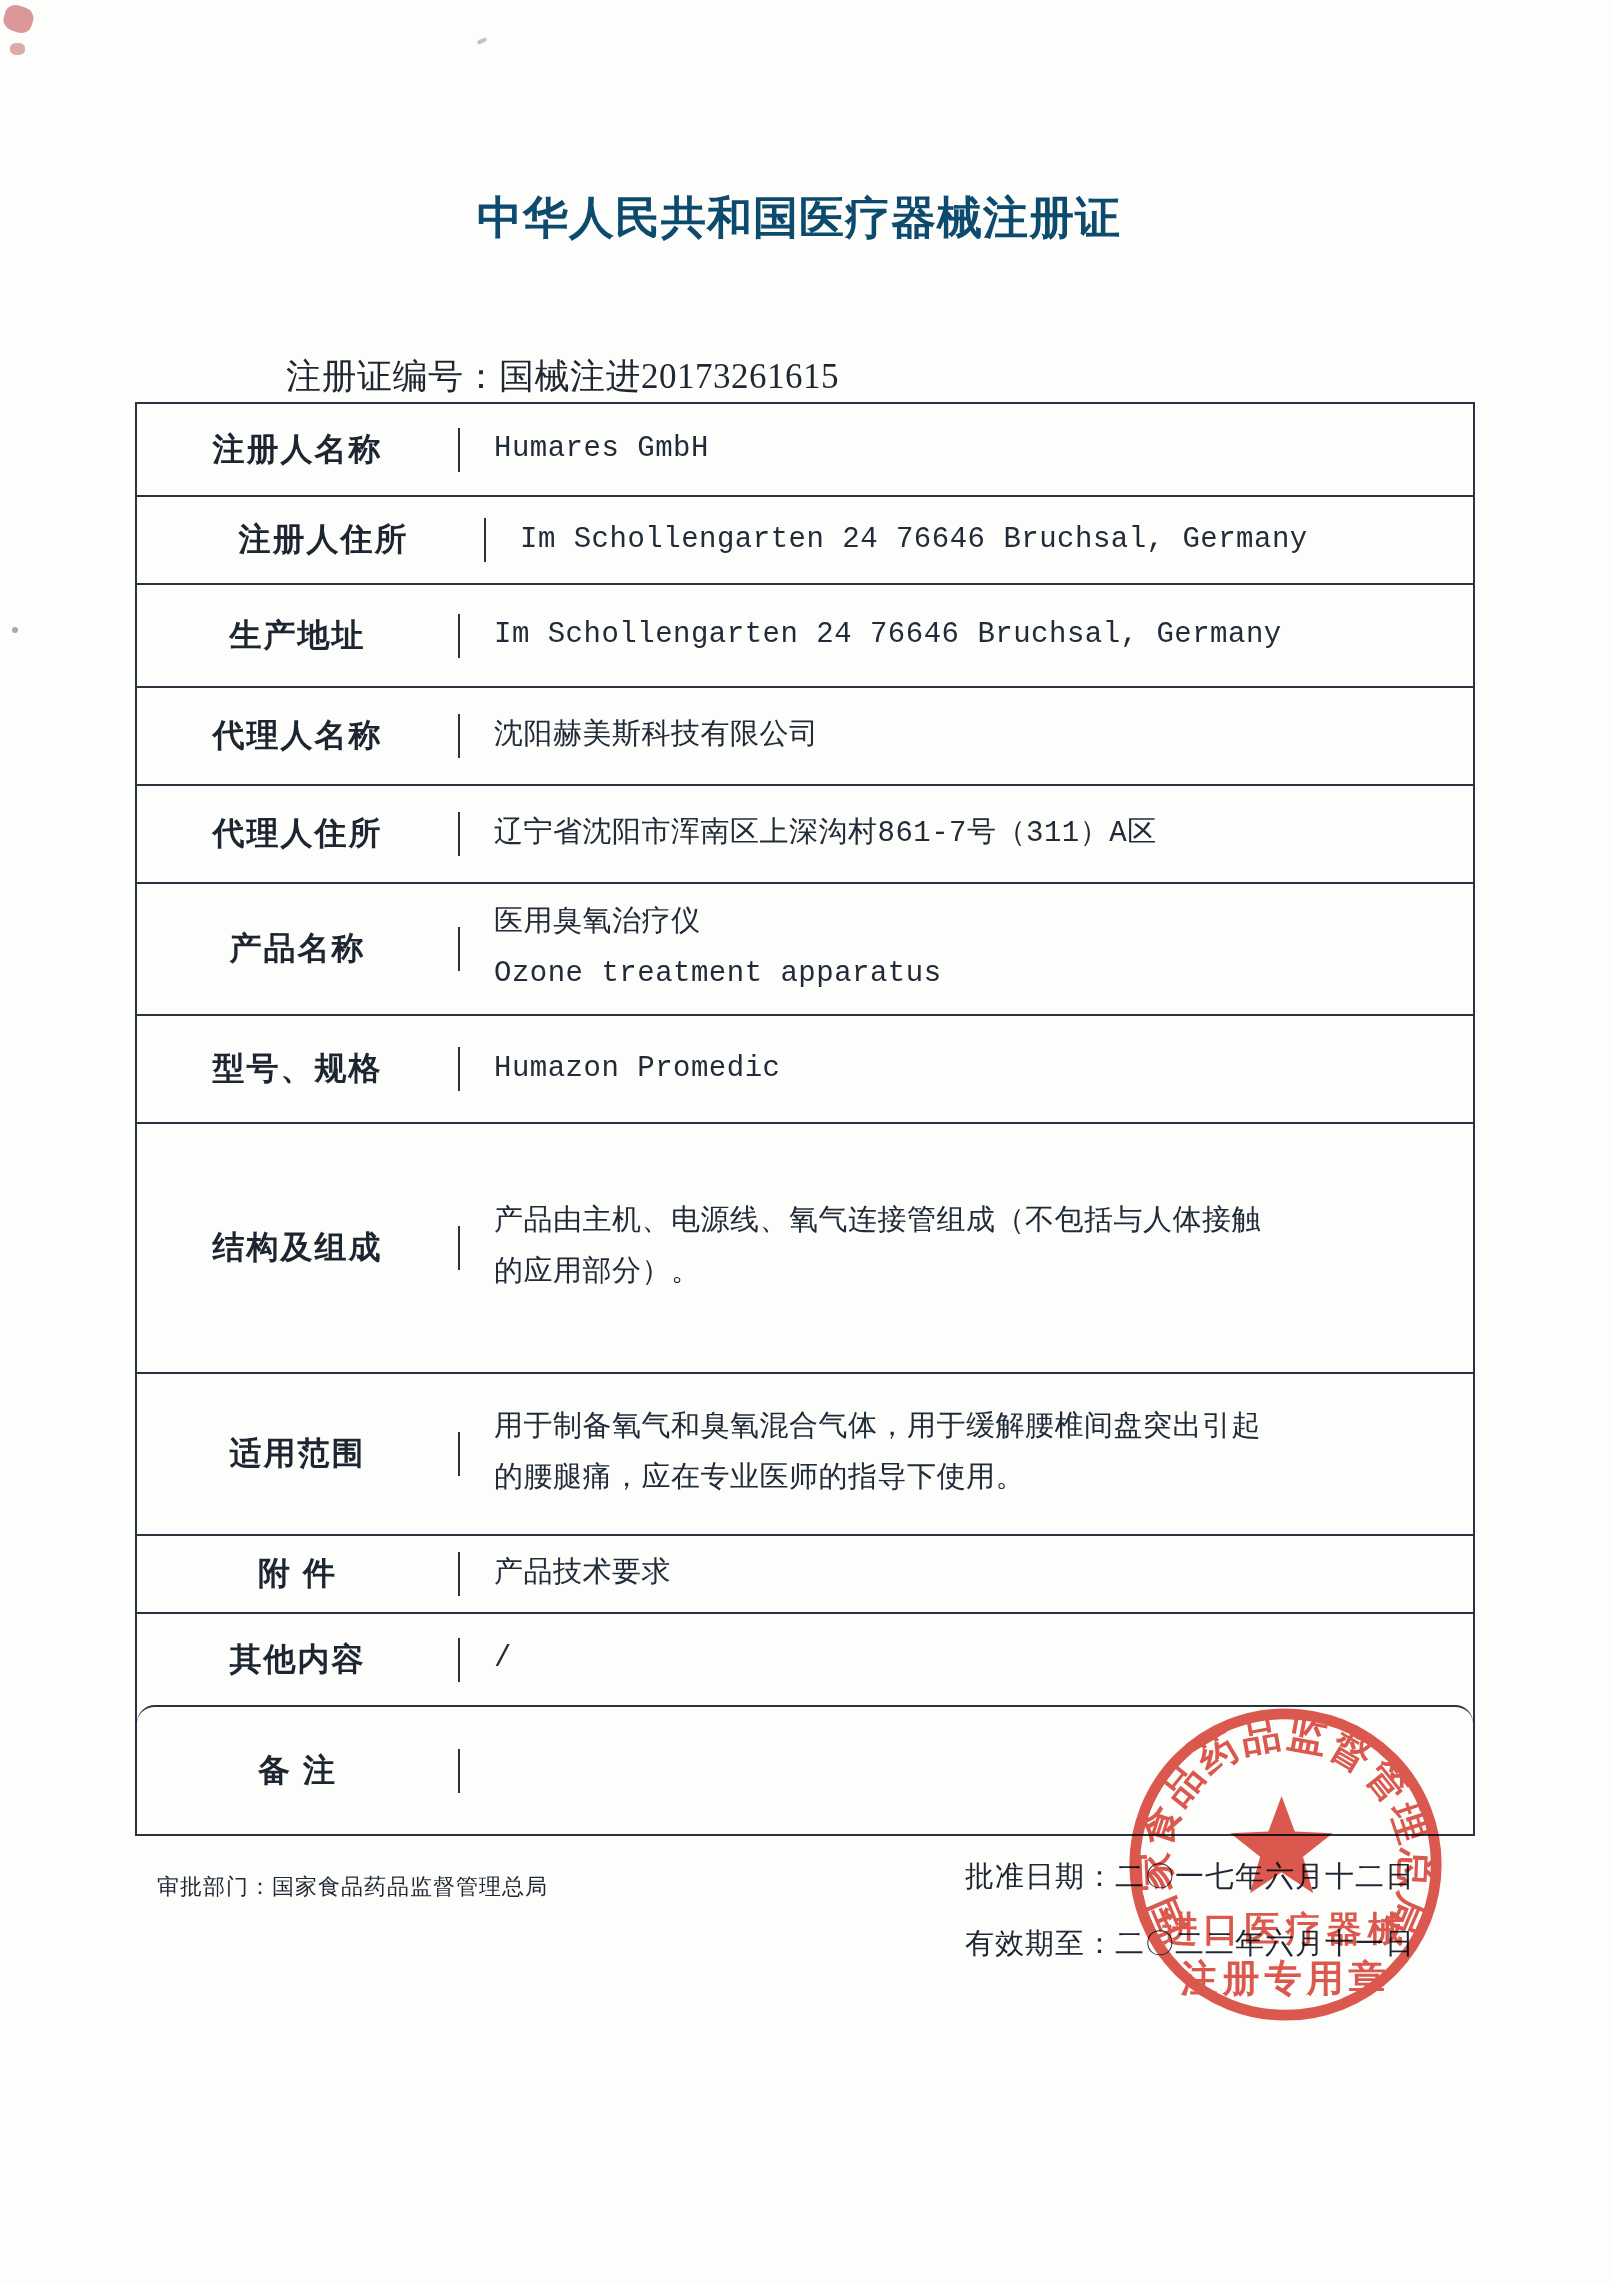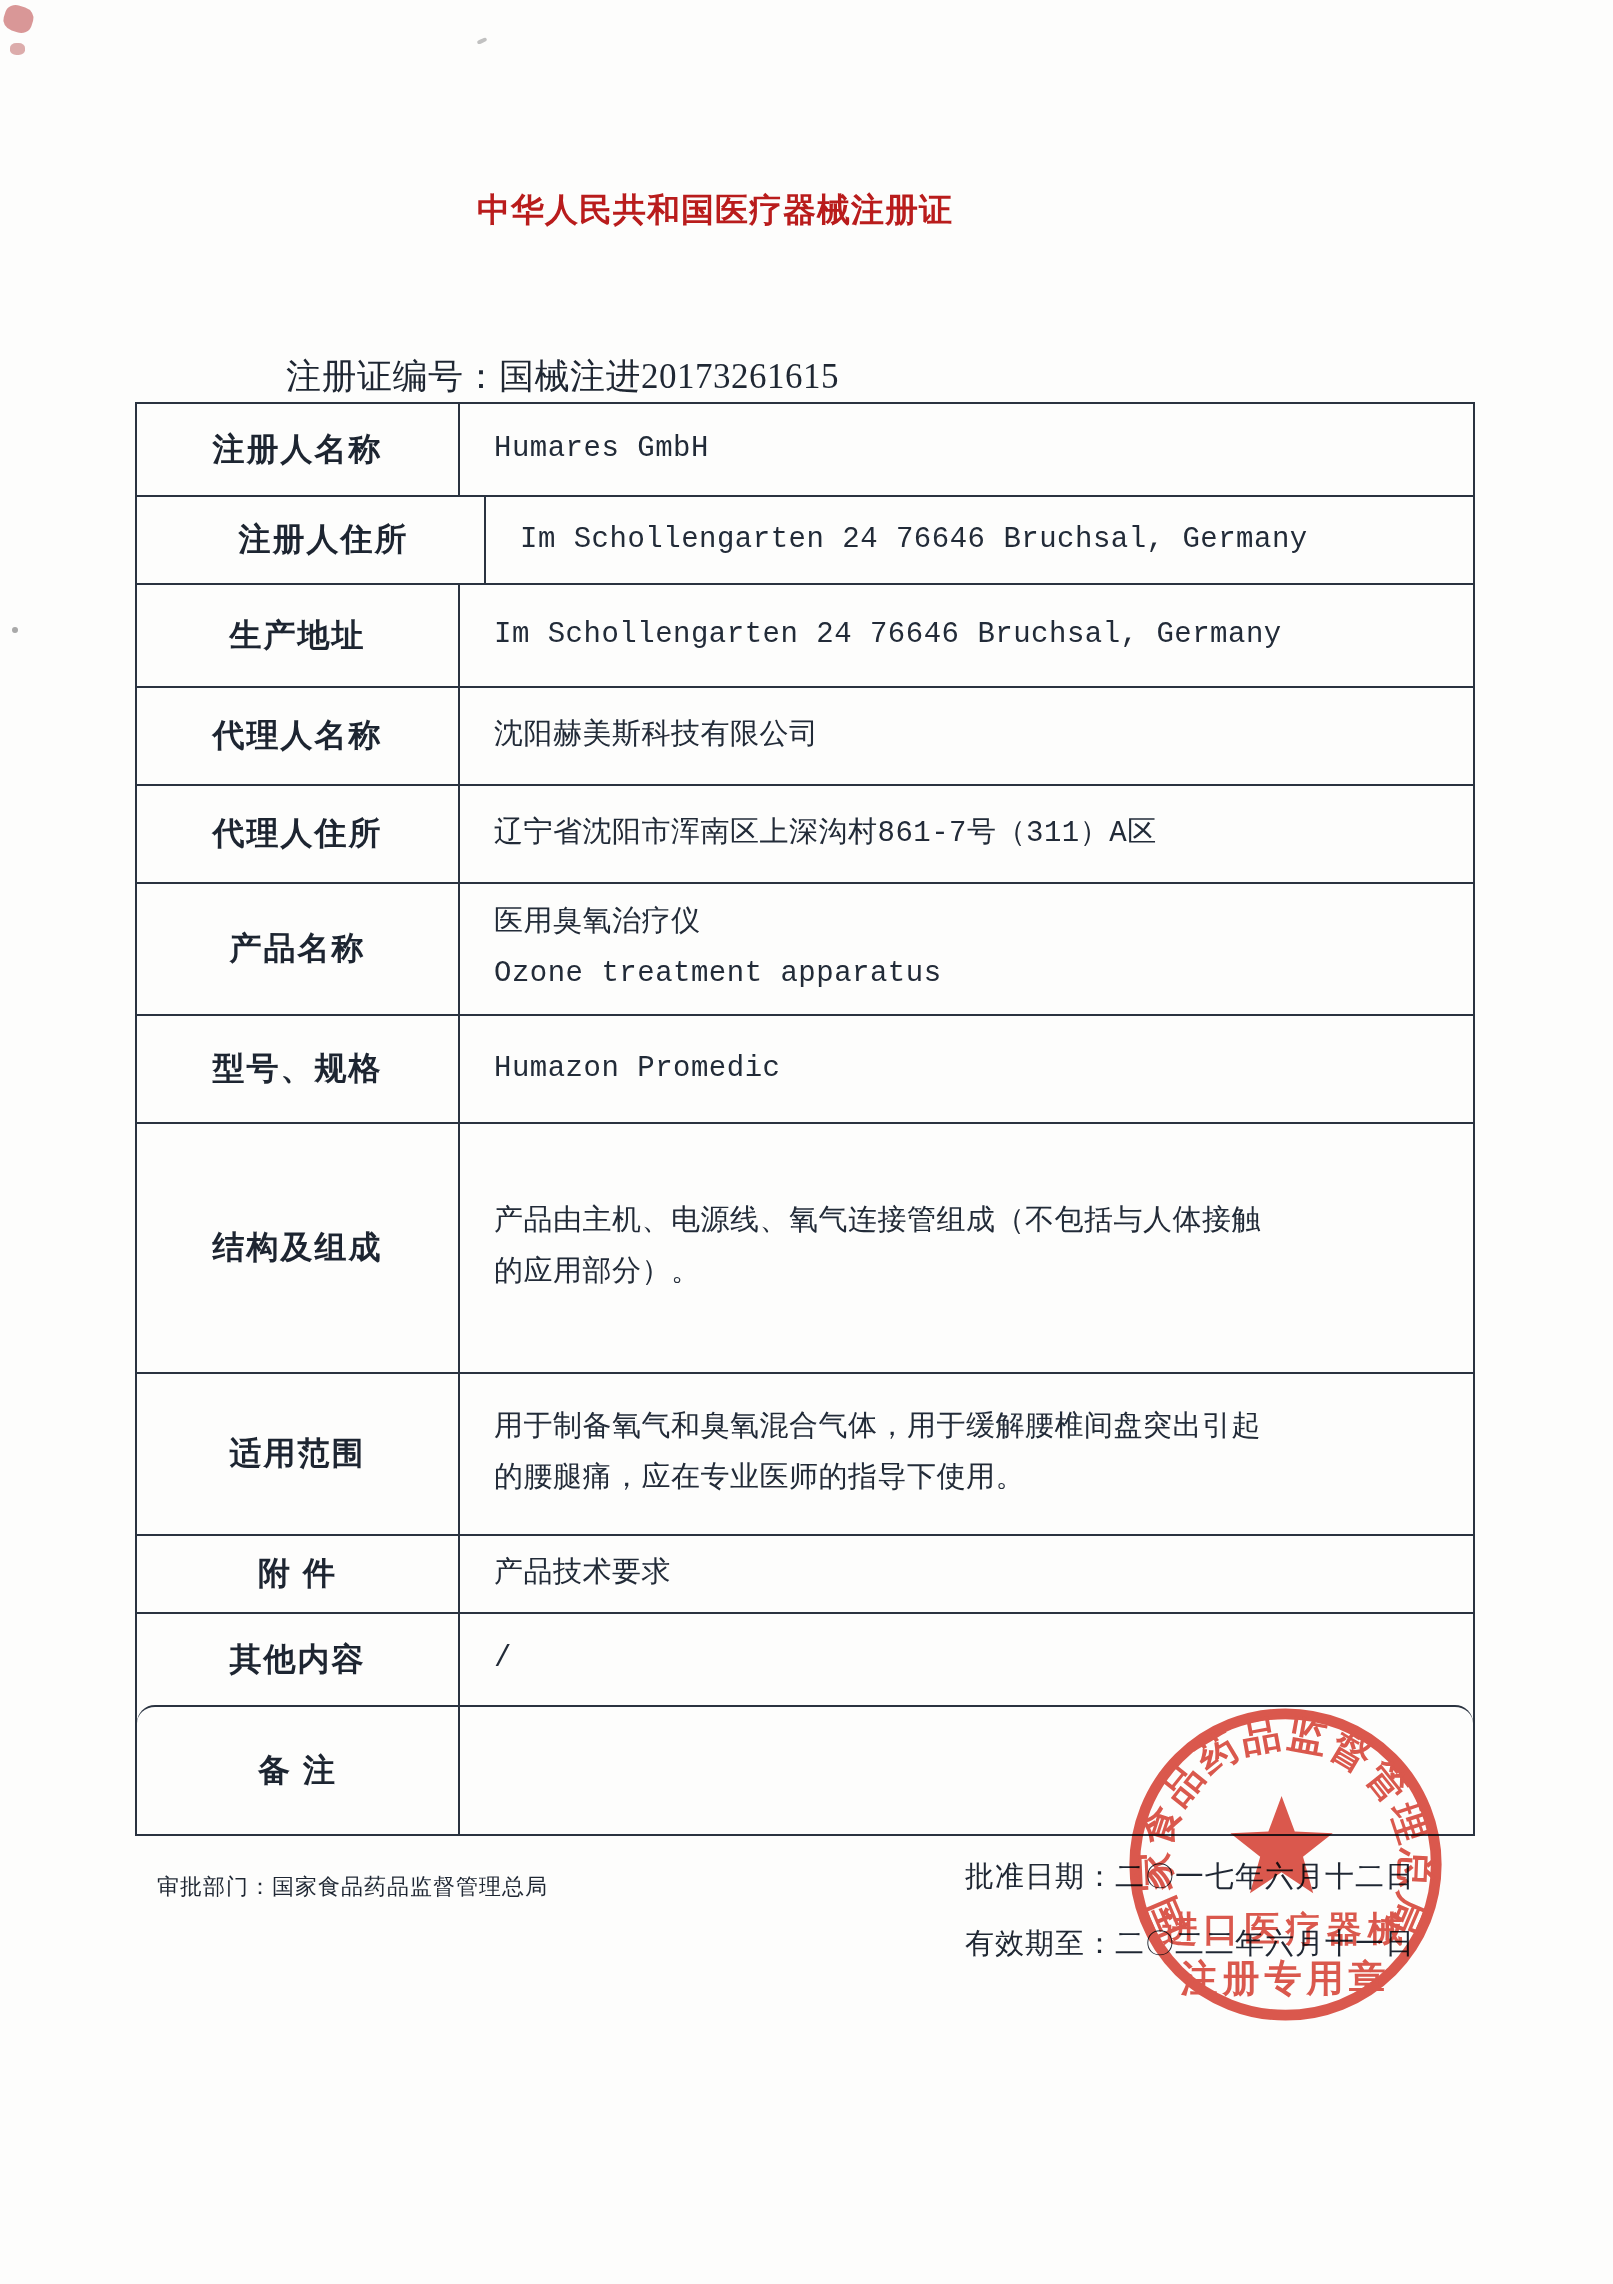--- a/index.html
+++ b/index.html
@@ -15,33 +15,33 @@
   
   .smudge{position:absolute;border-radius:40%;}
   .smudge.a{left:3.9px;top:5.9px;width:29px;height:25.5px;background:#b44;opacity:.55;transform:rotate(18deg);}
   .smudge.b{left:9.8px;top:43px;width:15.7px;height:11.8px;background:#a33;opacity:.4;}
   .smudge.c{left:477px;top:39px;width:9.8px;height:3.9px;background:#999;opacity:.6;transform:rotate(-25deg);}
   .smudge.d{left:11.8px;top:627px;width:5.9px;height:5.9px;background:#555;opacity:.5;border-radius:50%;}
 
   .doc-title{
     position:absolute;left:477px;top:188px;
     font-family:Liberation Mono, monospace;
-    font-size:33px;font-weight:700;letter-spacing:1px;
-    color:#b91c1c;white-space:nowrap;
+    font-size:45px;font-weight:700;letter-spacing:1px;
+    color:#0c4a6e;white-space:nowrap;
   }
   .reg-line{
     position:absolute;left:286px;top:353px;
     font-size:35px;letter-spacing:0.5px;white-space:nowrap;
   }
   .cert-table{
     position:absolute;left:135px;top:402px;width:1340px;
     border:2.9px solid #2a3340;
     box-sizing:border-box;
   }
-  .row{display:flex;}
+  .row{display:flex;align-items:center;}
   .row + .row{border-top:2px solid #2a3340;}
   .cell{box-sizing:border-box;}
   .cell.label{
     width:323px;flex:0 0 323px;
     border-right:2px solid #2a3340;
     display:flex;align-items:center;justify-content:center;
     font-family:"Liberation Sans","DejaVu Sans",sans-serif;
     font-size:32px;font-weight:700;letter-spacing:2px;
     color:#1d2531;text-align:center;
   }

